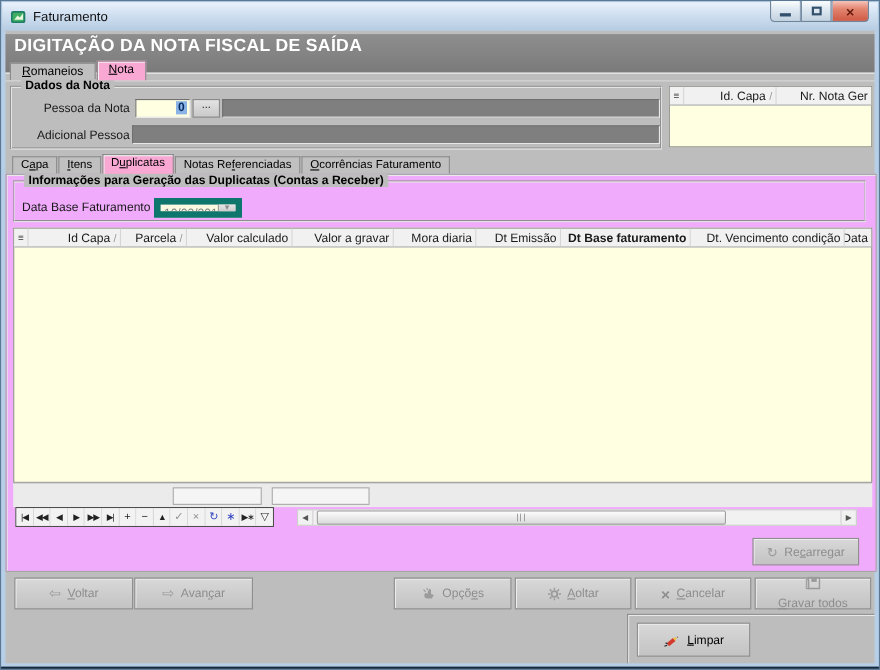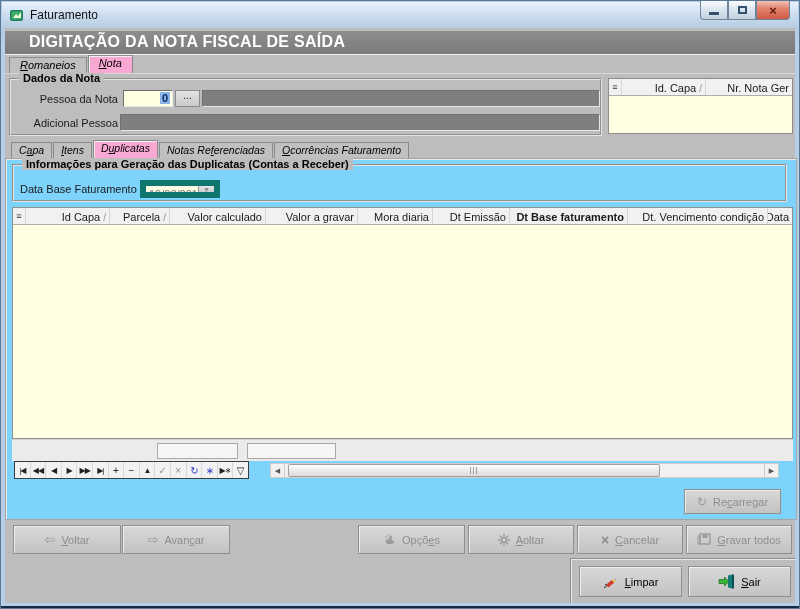--- a/index.html
+++ b/index.html
@@ -18,26 +18,26 @@
   .winbtn{width:28px;height:19px;border:1px solid #6e8499;border-top:none;
     background:linear-gradient(#fbfdfe,#dfe9f2 40%,#c3d2e0);display:flex;align-items:center;justify-content:center;}
   .winbtn.min{border-radius:0 0 0 4px;}
   .winbtn.close{width:34px;border-radius:0 0 4px 0;background:linear-gradient(#f6c2b7,#e2846f 40%,#cf5a45);}
   .g-min{width:10px;height:3px;background:#33506d;margin-top:7px;}
   .g-max{width:9px;height:8px;border:2px solid #33506d;background:transparent;}
   .g-close{font-size:13px;font-weight:bold;color:#64180c;line-height:1;}
 
   .client{position:absolute;left:4px;top:27px;right:4px;bottom:5px;background:#bdbdbd;}
 
-  .header-band{position:absolute;left:0;top:3px;right:0;height:24px;background:linear-gradient(#8e8e8e,#7a7a7a);
-    border-bottom:1px solid #f2f2f2;color:#fff;font-weight:bold;font-size:16px;line-height:21px;padding-left:24px;letter-spacing:.3px;white-space:nowrap;}
+  .header-band{position:absolute;left:0;top:3px;right:0;height:36px;background:linear-gradient(#8e8e8e,#7a7a7a);
+    border-bottom:1px solid #f2f2f2;color:#fff;font-weight:bold;font-size:16px;line-height:21px;padding-left:8px;letter-spacing:.3px;white-space:nowrap;}
 
   .toptabs{position:absolute;left:4px;top:27px;height:18px;display:flex;align-items:flex-end;}
   .tab{height:16px;padding:1px 10px 0;font-size:11px;background:#c0c0c0;border:1px solid #8b8b8b;border-bottom:none;
-    margin-right:1px;color:#000;white-space:nowrap;font-style:italic;}
+    margin-right:1px;color:#000;white-space:nowrap;}
   .tab.active{height:18px;background:#f9a8d4;box-shadow:inset 1px 1px 0 #efefef;position:relative;z-index:2;}
   .toptab-line{position:absolute;left:0;top:45px;right:0;height:1px;background:#d9d9d9;}
 
   .groupbox{position:absolute;border:2px groove #e4e4e4;}
   .group-label{position:absolute;top:-8px;left:8px;background:#bdbdbd;padding:0 4px;font-weight:bold;font-size:11px;white-space:nowrap;}
 
   .g-dados{left:4px;top:50px;width:593px;height:58px;}
   .flabel{position:absolute;font-size:11px;color:#1a1a1a;text-align:right;white-space:nowrap;}
   .edit{position:absolute;height:17px;border:1px solid #707070;border-bottom-color:#e8e8e8;border-right-color:#e8e8e8;}
   .edit.yellow{background:#ffffe1;font-size:11px;text-align:right;padding:1px 2px 0 0;}
@@ -50,21 +50,21 @@
   .gridhead{display:flex;height:17px;background:#f1f1f1;border-bottom:1px solid #adadad;font-size:11px;color:#1a1a1a;}
   .hcell{border-right:1px solid #d6d6d6;padding:2px 3px 0;display:flex;justify-content:flex-end;align-items:center;white-space:nowrap;overflow:hidden;}
   .sortg{color:#9a9a9a;font-size:10px;margin-left:3px;}
   .icon-cell{width:13px;display:flex;align-items:center;justify-content:center;padding:0;}
   .lines-icon{font-size:9px;color:#333;line-height:1;}
   .cc0{width:84px;}.cc1{flex:1;border-right:none;}
 
   .maintabs{position:absolute;left:6px;top:112px;height:18px;display:flex;align-items:flex-end;}
   .maintabs .tab{font-size:10.5px;padding:1px 7px 0;}
 
-  .tabpage{position:absolute;left:0;top:130px;width:792px;height:362px;background:#7dd3fc;
+  .tabpage{position:absolute;left:0;top:130px;width:792px;height:362px;background:#f0abfc;
     border:1px solid #a6a6a6;box-shadow:inset 1px 1px 0 #e9e9e9;}
 
   .g-info{left:6px;top:5px;width:775px;height:38px;}
   .combo{position:absolute;left:126px;top:14px;width:80px;height:18px;border:6px solid #0f766e;background:#fafae3;display:flex;}
   .combo-val{flex:1;font-size:11px;color:#7c7c7c;padding:2px 0 0 3px;white-space:nowrap;overflow:hidden;}
   .combo-btn{width:16px;background:linear-gradient(#e6e6e6,#cdcdcd);border-left:1px solid #9a9a9a;
     display:flex;align-items:center;justify-content:center;font-size:7px;color:#8e8e8e;}
 
   .dup-grid{position:absolute;left:6px;top:48px;width:781px;height:232px;background:#ffffe1;border:1px solid #8e8e8e;}
   .c0{width:68px;margin-left:16px;}.c1{width:60px;}.c2{width:96px;}.c3{width:92px;}.c4{width:75px;}
@@ -100,21 +100,21 @@
   .arrow-glyph{font-size:13px;color:#9a9a9a;line-height:1;}
   .x-glyph{font-size:14px;font-weight:bold;color:#8d8d8d;line-height:1;}
   .r-glyph{font-size:12px;color:#9a9a9a;line-height:1;}
 
   .btn-recarregar{left:678px;top:330px;width:97px;height:25px;}
   .btn-voltar{left:8px;top:497px;width:108px;height:29px;}
   .btn-avancar{left:117px;top:497px;width:108px;height:29px;}
   .btn-opcoes{left:353px;top:497px;width:107px;height:29px;}
   .btn-alterar{left:463px;top:497px;width:106px;height:29px;}
   .btn-cancelar{left:572px;top:497px;width:106px;height:29px;}
-  .btn-gravar{left:681px;top:497px;width:106px;height:29px;}
+  .btn-gravar{left:681px;top:497px;width:106px;height:29px;flex-direction:column;}
 
   .bottom-panel{position:absolute;left:565px;top:530px;right:0;bottom:0;border-left:1px solid #8f8f8f;border-top:1px solid #8f8f8f;box-shadow:inset 1px 1px 0 #e8e8e8;}
   .btn-limpar{left:574px;top:538px;width:103px;height:31px;color:#000;}
   .btn-sair{left:683px;top:538px;width:103px;height:31px;color:#000;}
 </style>
 </head>
 <body>
 
 <div class="window">
   <div class="titlebar">
@@ -355,25 +355,15 @@
             <g transform="rotate(-40 8 8)">
               <rect x="3" y="6.2" width="7.5" height="3.6" fill="#d23b2e"></rect>
               <polygon points="10.5,6.2 13.6,8 10.5,9.8" fill="#f0c23c"></polygon>
               <polygon points="13.6,8 15,8 13.6,8.9" fill="#222"></polygon>
             </g>
             <path d="M1 12.5l2.5-1M2 9.5l1.8.6" stroke="#222" stroke-width="1" fill="none"></path>
           </svg>
       </span>
       <span><span class="key">L</span><span>impar</span></span>
     </div>
-    <div class="btn btn-sair">
-      <span class="bicon">
-        <svg width="17" height="15" viewBox="0 0 17 15">
-            <polygon points="10,1.5 14,0.5 14,14.5 10,13.5" fill="#167b7b"></polygon>
-            <rect x="14" y="0.5" width="2" height="14" fill="#0d4f4f"></rect>
-            <polygon points="1,5.5 6.5,5.5 6.5,3 11,7.5 6.5,12 6.5,9.5 1,9.5" fill="#37b437" stroke="#0d5d0d" stroke-width="0.6"></polygon>
-          </svg>
-      </span>
-      <span><span class="key">S</span><span>air</span></span>
-    </div>
 
   </div>
 </div>
 
 </body></html>

